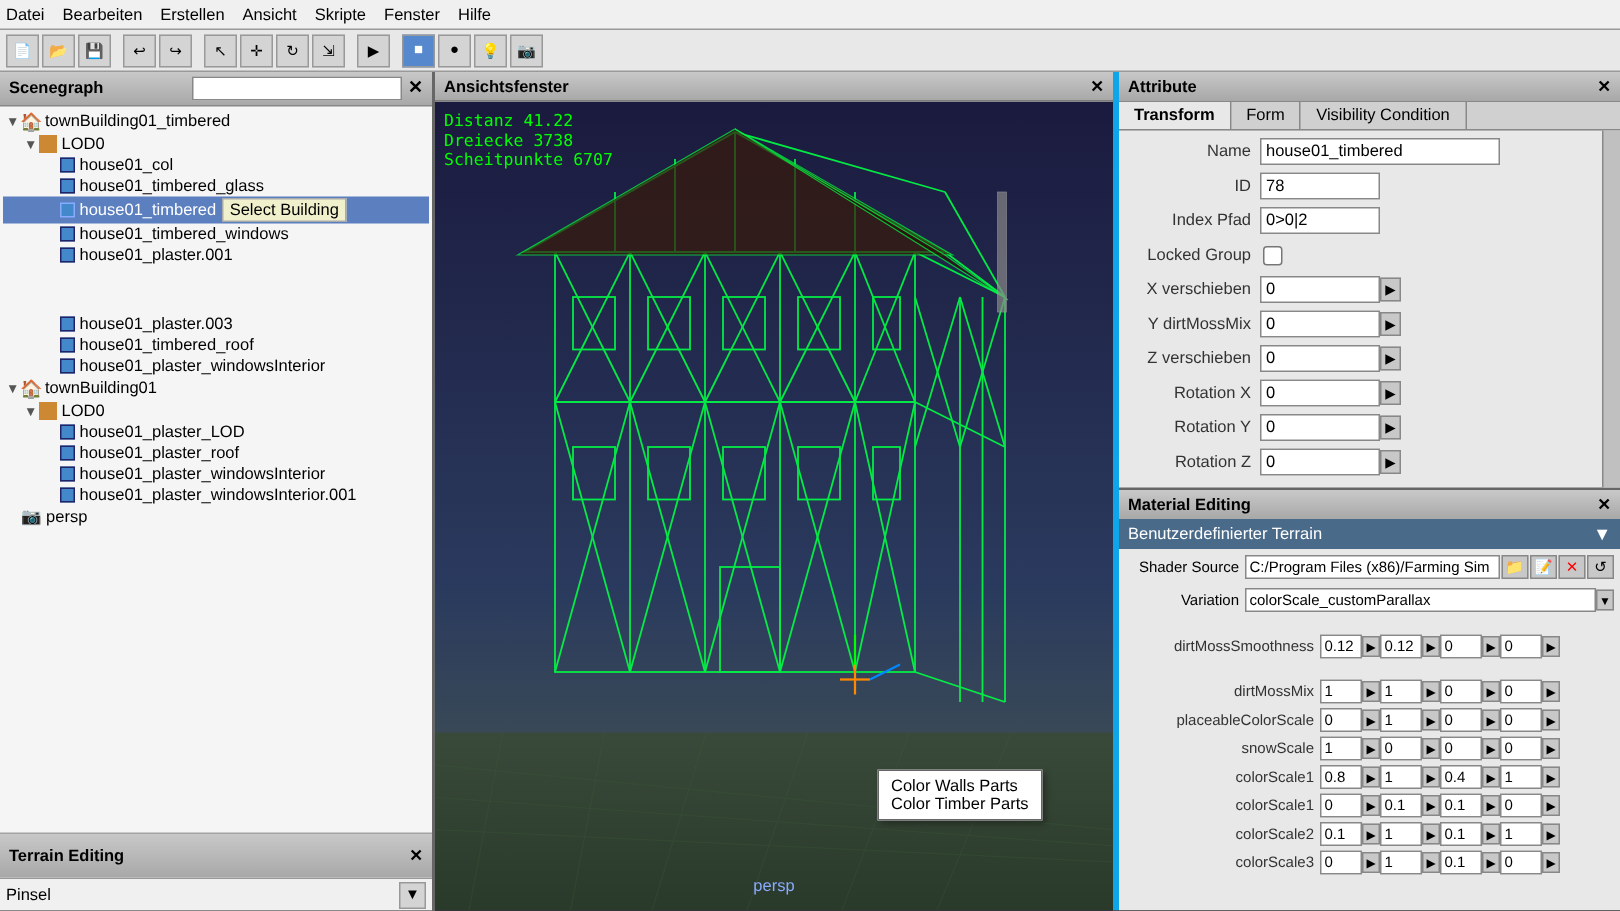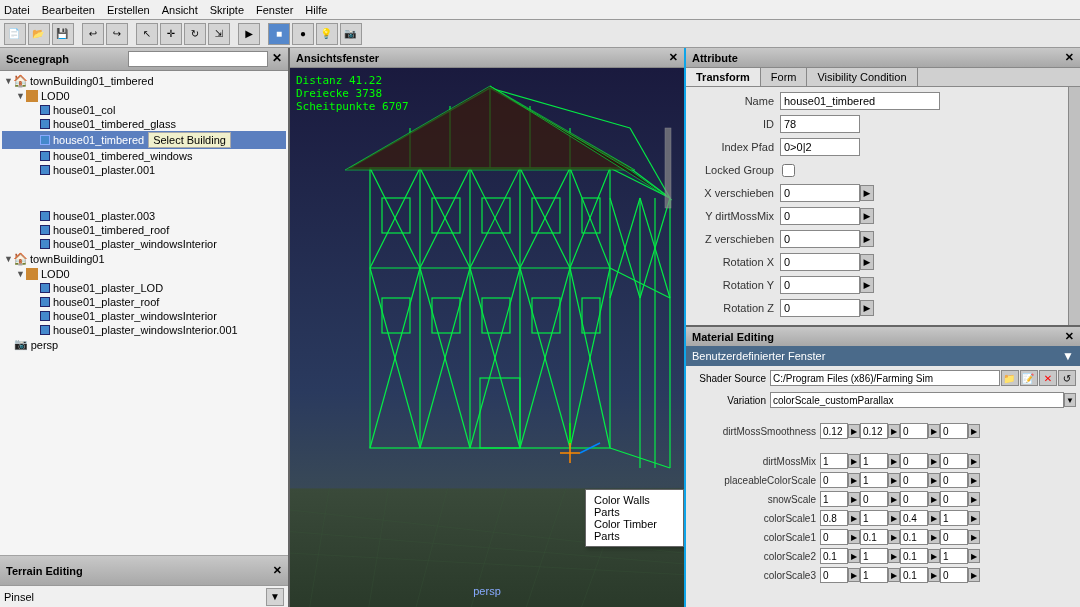--- a/index.html
+++ b/index.html
@@ -44,21 +44,21 @@
     .viewport { flex: 1; background: #1a1a2e; position: relative; overflow: hidden; }
     
     
     .viewport-stats { position: absolute; top: 6px; left: 6px; color: #00ff00; font-size: 11px; font-family: monospace; }
     .viewport-label { position: absolute; bottom: 10px; left: 50%; transform: translateX(-50%); color: #88aaff; font-size: 11px; }
     
     
     .tooltip-box { position: absolute; background: white; border: 1px solid #666; padding: 4px 8px; font-size: 11px; z-index: 100; box-shadow: 2px 2px 4px rgba(0,0,0,0.3); }
     
     
-    .right-panels { width: 396px; display: flex; flex-direction: column; background: #e8e8e8; border-left: 2px solid #0ea5e9; }
+    .right-panels { width: 338px; display: flex; flex-direction: column; background: #e8e8e8; border-left: 4px solid #0ea5e9; }
     
     
     .attribute-panel { background: #e8e8e8; border-bottom: 2px solid #666; }
     .attr-tabs { display: flex; background: #d0d0d0; border-bottom: 1px solid #888; }
     .attr-tab { padding: 3px 10px; font-size: 11px; cursor: pointer; border-right: 1px solid #888; }
     .attr-tab.active { background: #e8e8e8; font-weight: bold; }
     .attr-content { padding: 4px; }
     .attr-row { display: flex; align-items: center; margin-bottom: 3px; min-height: 20px; }
     .attr-label { width: 90px; text-align: right; padding-right: 6px; font-size: 11px; color: #333; flex-shrink: 0; }
     .attr-input { height: 18px; font-size: 11px; border: 1px solid #888; padding: 0 3px; background: white; }
@@ -463,21 +463,21 @@
           <div class="scrollbar-area"></div>
         </div>
       </div>
 
       <div class="material-panel">
         <div class="mat-header">
           <span>Material Editing</span>
           <span>✕</span>
         </div>
         <div class="mat-subheader">
-          <span>Benutzerdefinierter Fenster</span>
+          <span>Benutzerdefinierter Terrain</span>
           <span class="mat-dropdown-arrow">▼</span>
         </div>
         <div class="mat-content">
 
           <div class="shader-row">
             <span class="shader-label" style="width:80px;">Shader Source</span>
             <input type="text" class="shader-input" value="C:/Program Files (x86)/Farming Sim" style="">
             <button class="shader-btn">📁</button>
             <button class="shader-btn">📝</button>
             <button class="shader-btn" style="color:red;">✕</button>

